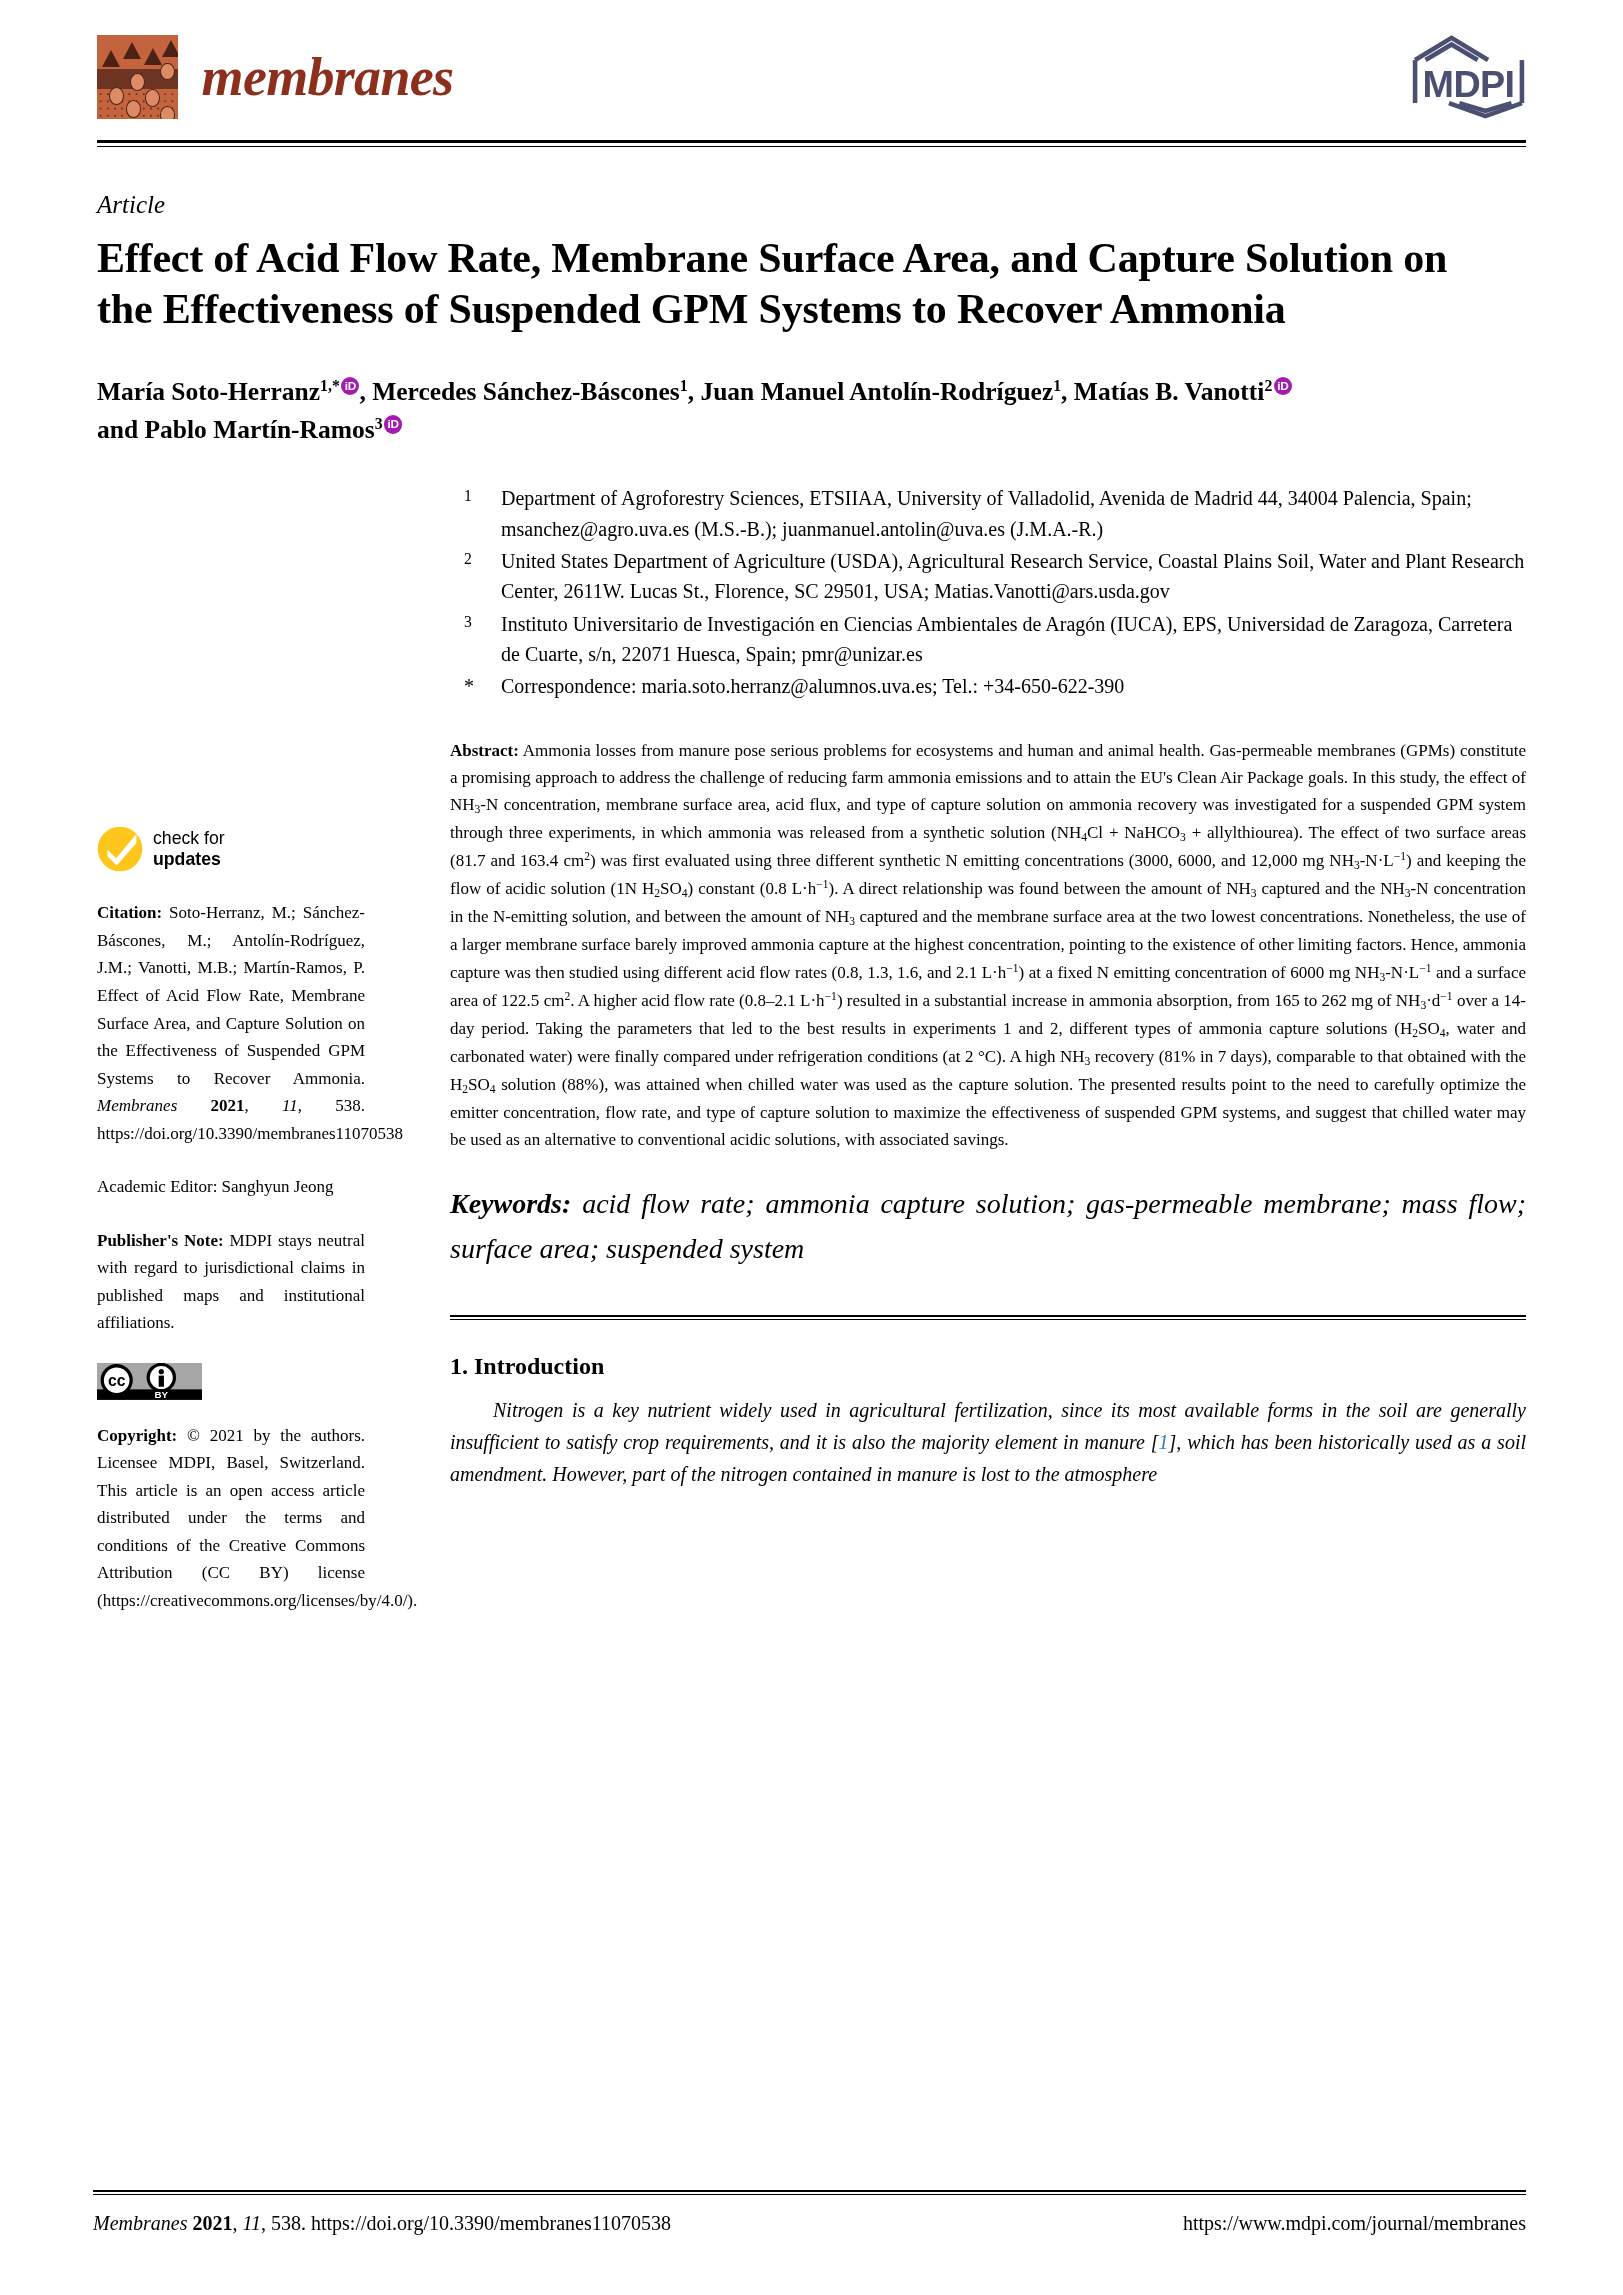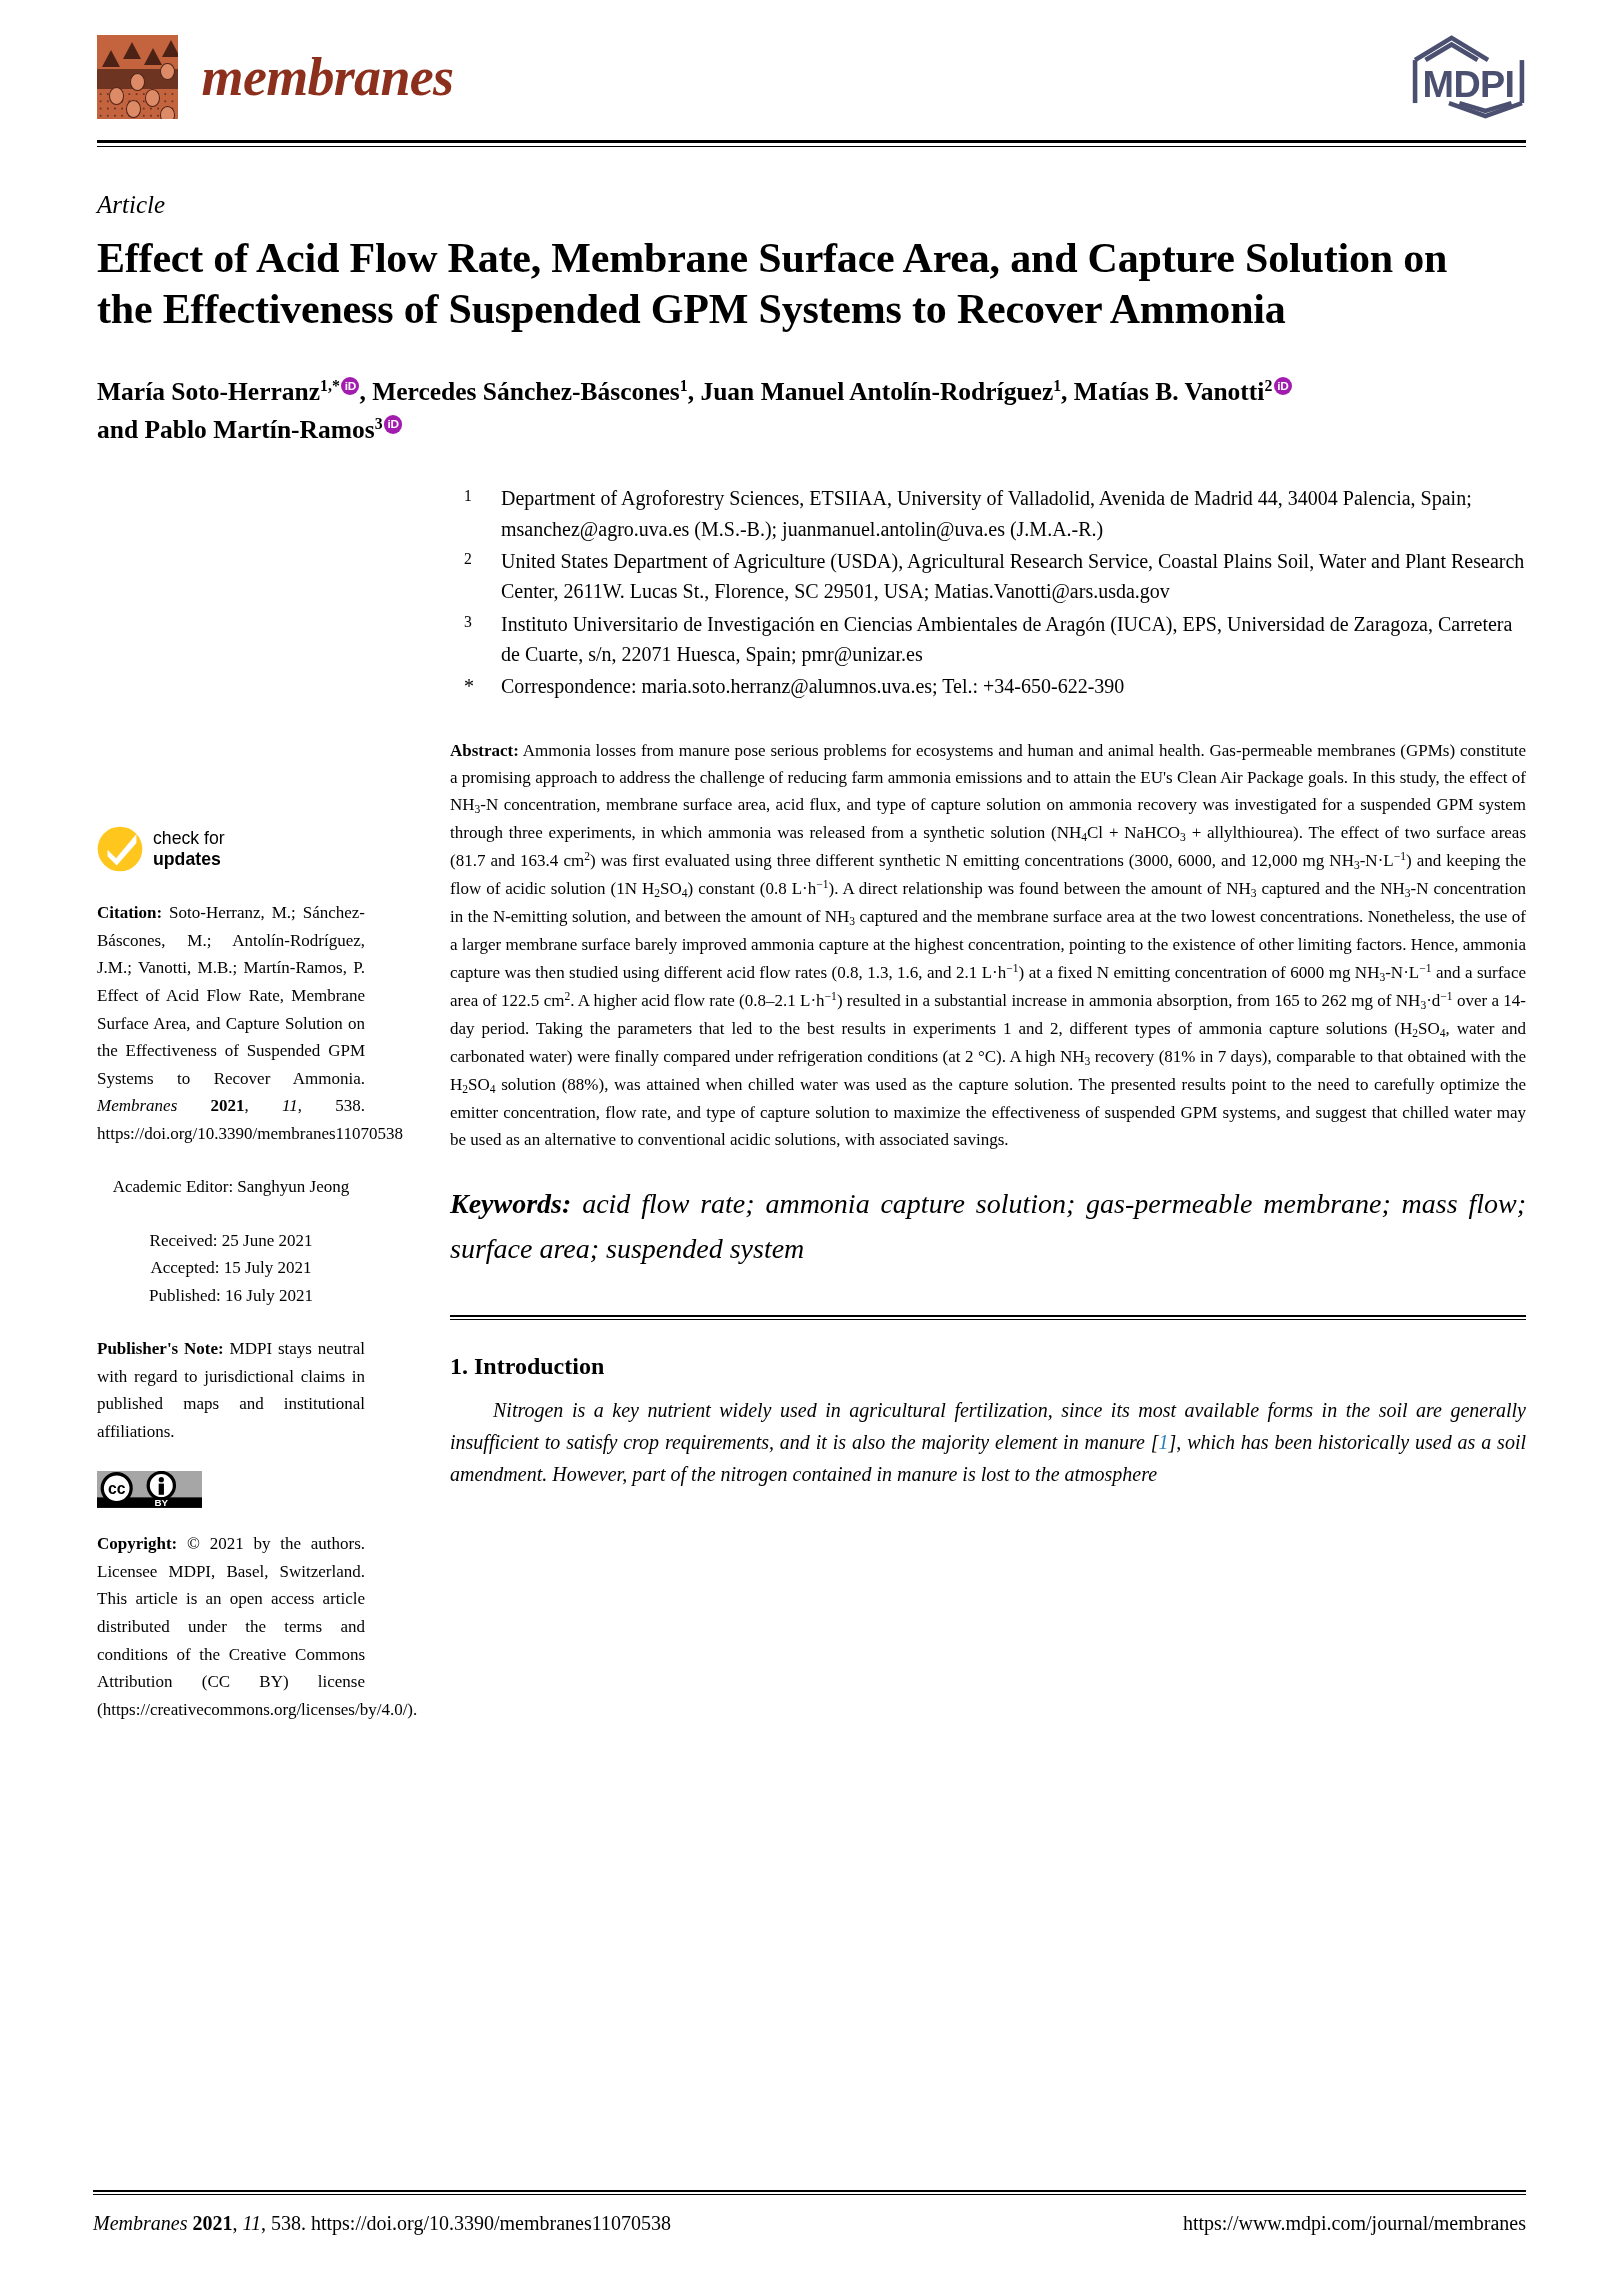--- a/index.html
+++ b/index.html
@@ -203,21 +203,21 @@
     font-family: "Liberation Sans", "DejaVu Sans", sans-serif;
     font-size: 17.7px;
     line-height: 1.2;
   }
   .cfu-text .b { font-weight: 700; }
 
   .sb-block {
     margin-bottom: 26px;
     text-align: justify;
   }
-  .sb-block.nojust { text-align: center; }
+  .sb-block.nojust { text-align: left; }
   .sb-label { font-weight: 700; }
   .it { font-style: italic; }
   .bd { font-weight: 700; }
 
   .cc-badge {
     width: 105px;
     height: 37px;
     background: #a6a6a6;
     position: relative;
     margin-bottom: 22px;
@@ -370,25 +370,20 @@
         <span>Soto-Herranz, M.; Sánchez-Báscones, M.; Antolín-Rodríguez, J.M.; Vanotti, M.B.; Martín-Ramos, P. Effect of Acid Flow Rate, Membrane Surface Area, and Capture Solution on the Effectiveness of Suspended GPM Systems to Recover Ammonia.</span>
         <span class="it">Membranes</span>
         <span class="bd">2021</span><span>,</span>
         <span class="it">11</span><span>,</span>
         <span>538.</span>
         <span>https://doi.org/10.3390/membranes11070538</span>
       </div>
 
       <div class="sb-block nojust">Academic Editor: Sanghyun Jeong</div>
 
-      <div class="sb-block nojust">
-        <div>Received: 25 June 2021</div>
-        <div>Accepted: 15 July 2021</div>
-        <div>Published: 16 July 2021</div>
-      </div>
 
       <div class="sb-block">
         <span class="sb-label">Publisher's Note:</span>
         <span>MDPI stays neutral with regard to jurisdictional claims in published maps and institutional affiliations.</span>
       </div>
 
       <div class="cc-badge">
         <svg width="105" height="37" viewBox="0 0 160 56" style="font-size:26px">
           <rect x="0" y="0" width="160" height="56" fill="#a6a6a6"></rect>
           <rect x="0" y="40" width="160" height="16" fill="#000000"></rect>

